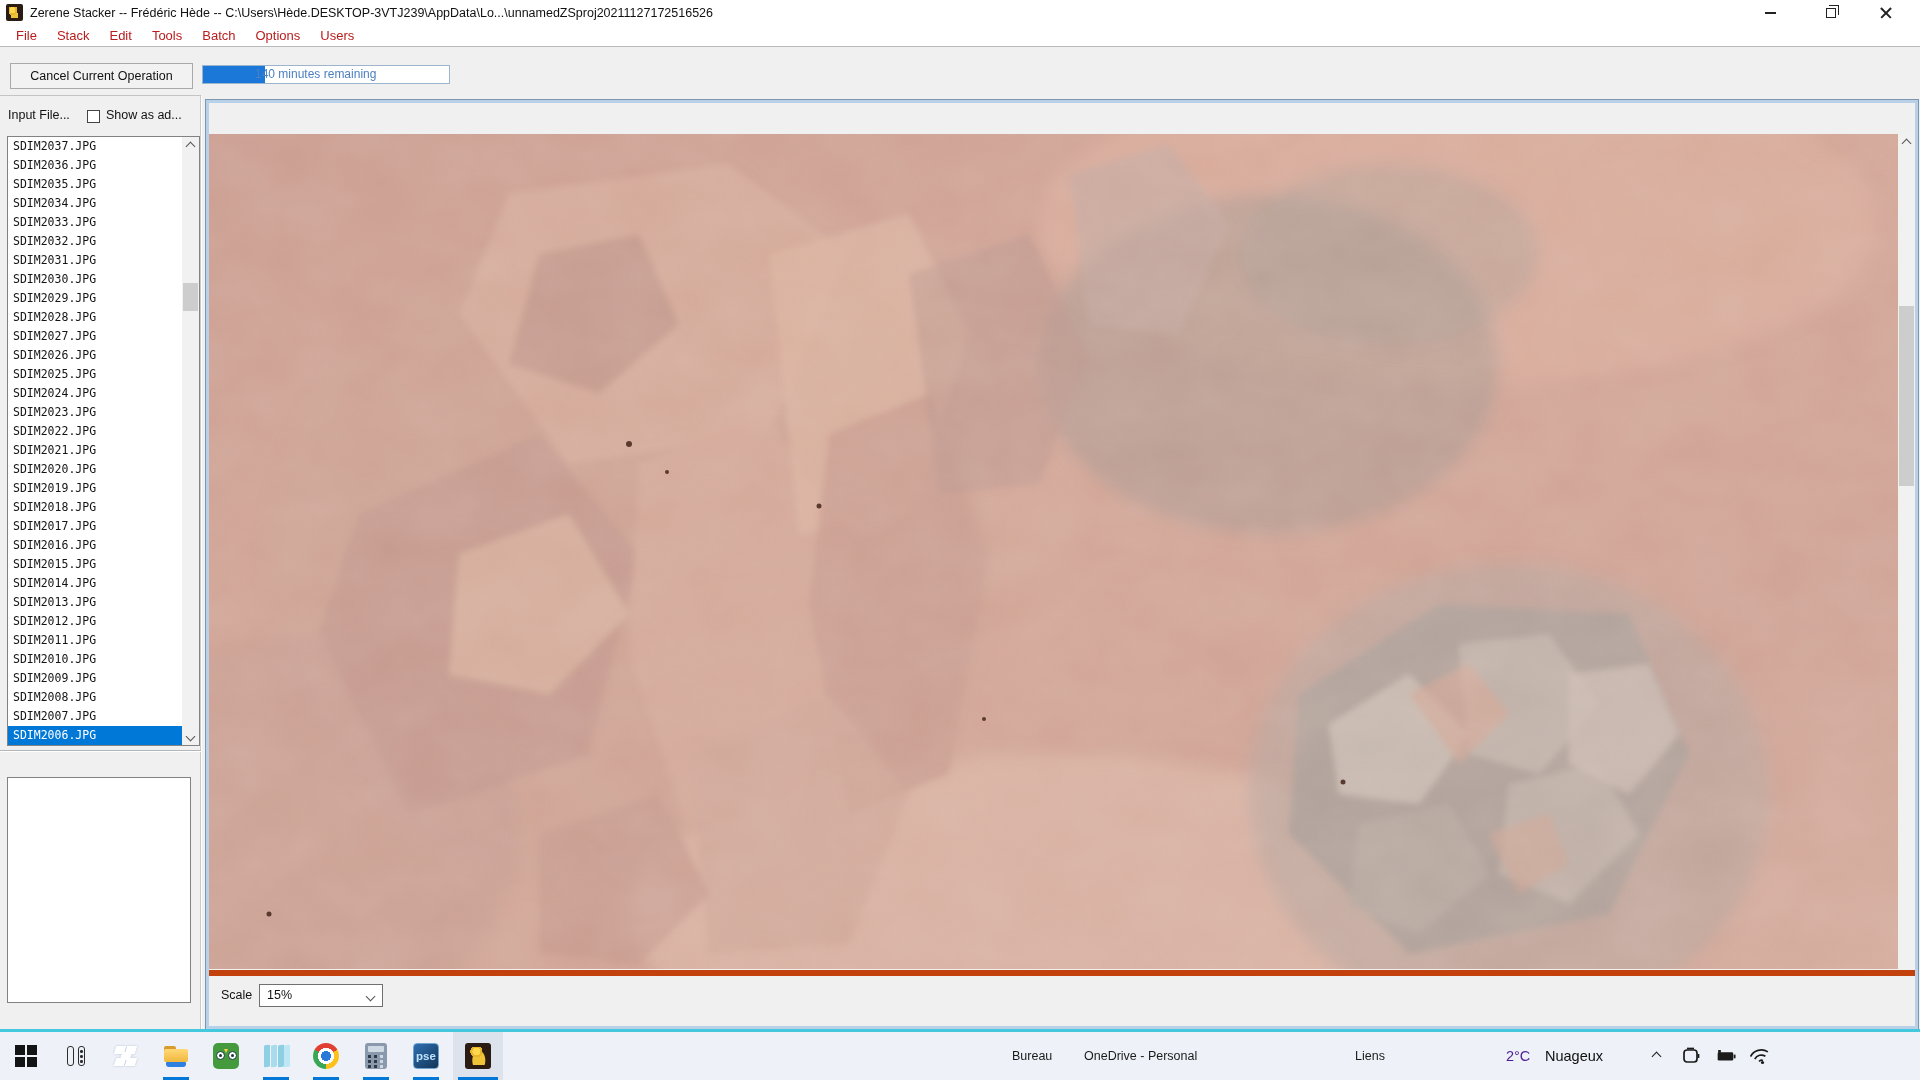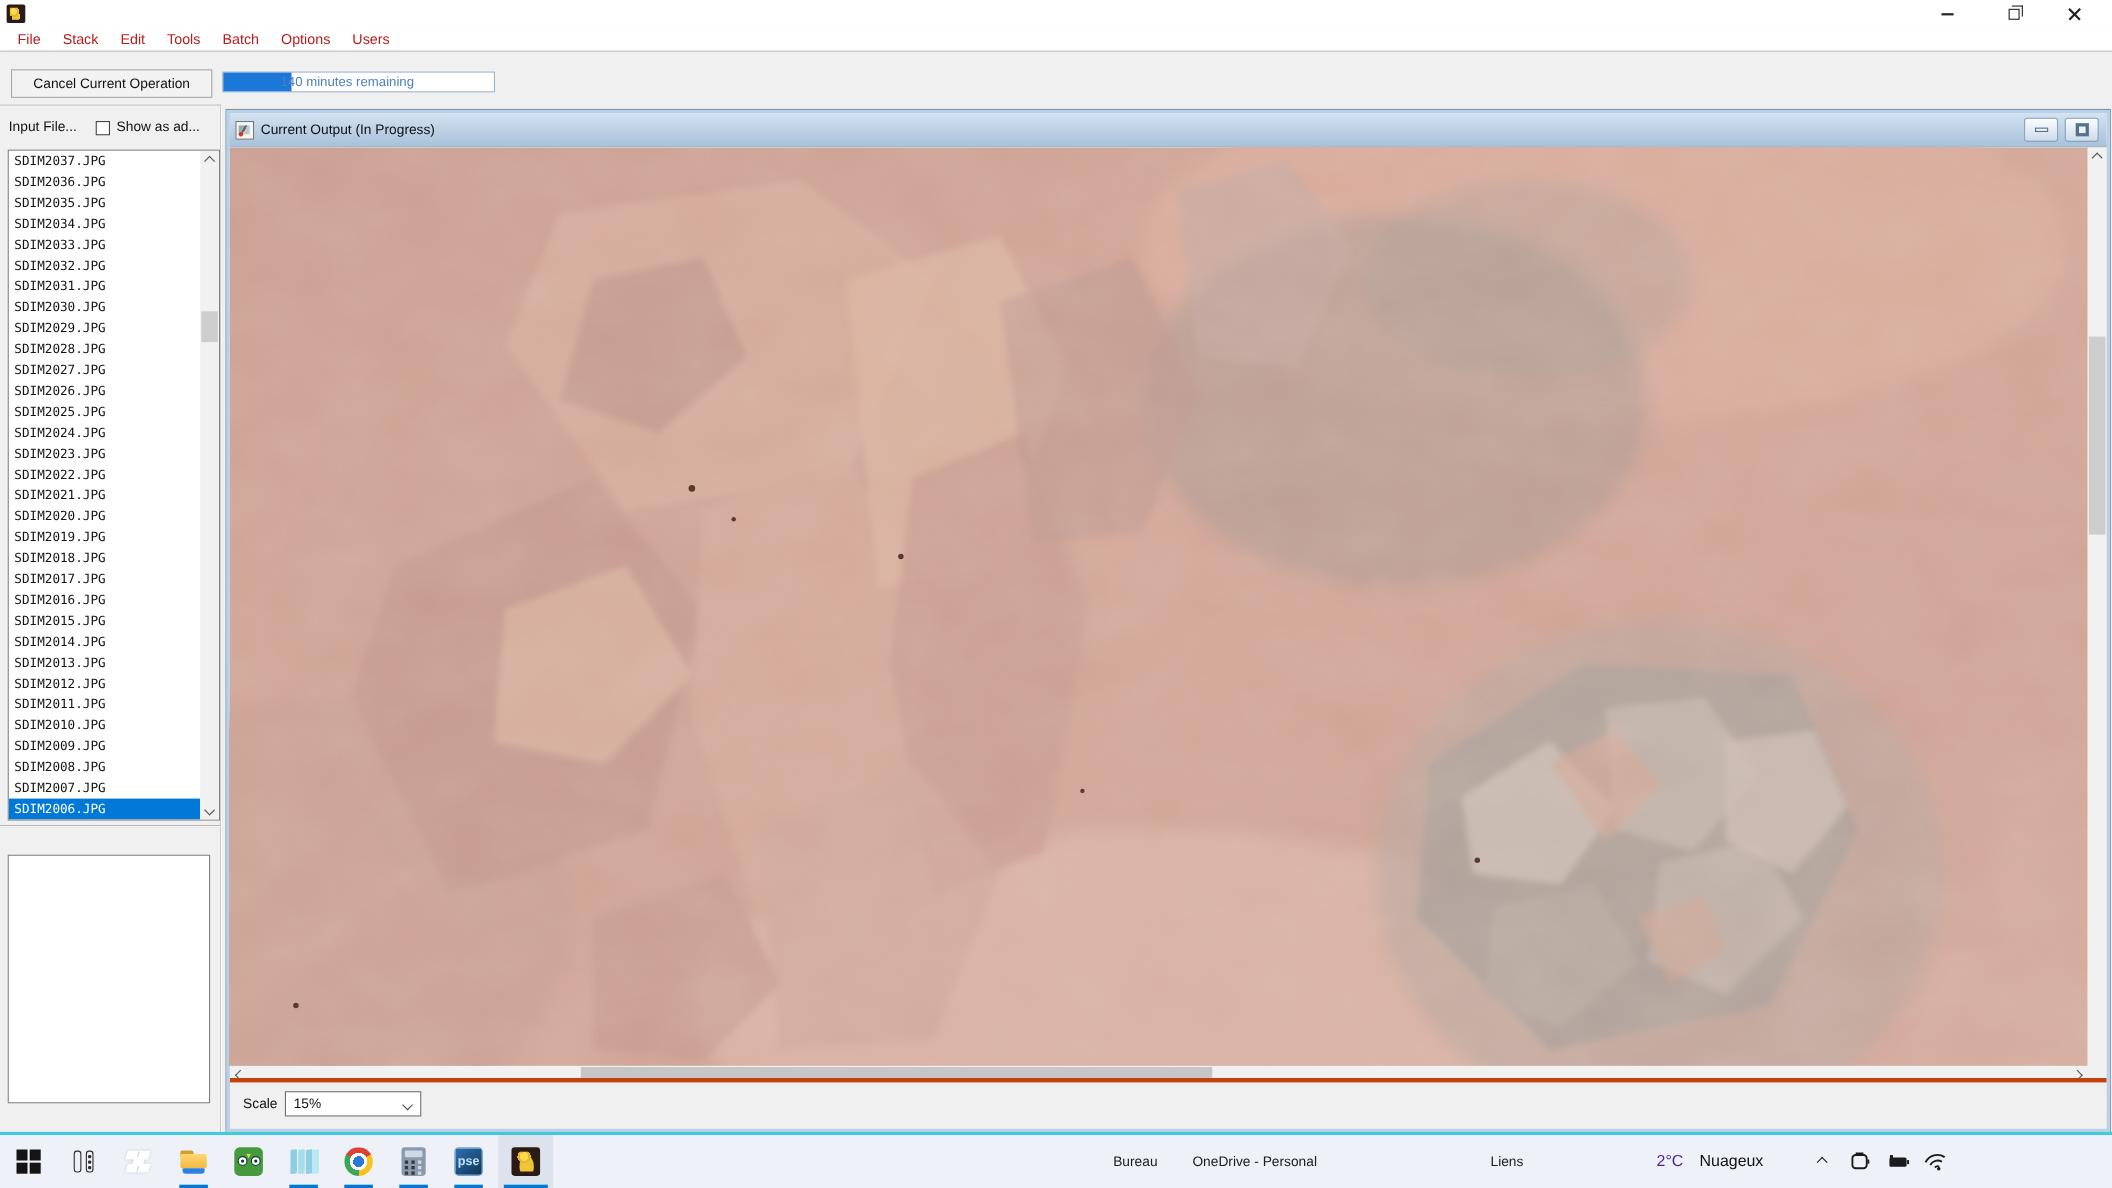--- a/index.html
+++ b/index.html
@@ -73,21 +73,21 @@
 
   #image-area { position:absolute; left:0; top:31px; width:1689px; height:835px; overflow:hidden; }
   #image-area svg { display:block; }
 
   #frame-vscroll { position:absolute; right:0; top:31px; width:17px; height:858px; background:#f1f1f1; }
   #frame-vscroll .thumb { position:absolute; left:1px; top:172px; width:15px; height:180px; background:#cdcdcd; }
   #frame-hscroll { position:absolute; left:0; bottom:40px; height:17px; width:1689px; background:#f1f1f1; }
   #frame-hscroll .sb-arrow { height:17px; width:17px; top:0; }
   #frame-hscroll .thumb { position:absolute; top:1px; left:319px; width:574px; height:15px; background:#c6c6c6; }
 
-  #frame-bottom { position:absolute; left:0; right:0; bottom:0; height:46px; background:#f0f0f0; border-top:4px solid #c2410c; }
+  #frame-bottom { position:absolute; left:0; right:0; bottom:0; height:56px; background:#f0f0f0; border-top:6px solid #c2410c; }
   #scale-label { position:absolute; left:12px; top:12px; font-size:12.5px; color:#111; }
   #scale-combo { position:absolute; left:50px; top:8px; width:124px; height:23px; background:#fff; border:1px solid #707070; }
   #scale-value { position:absolute; left:7px; top:0; line-height:21px; font-size:12.5px; color:#111; }
   #scale-combo .chev { position:absolute; right:8px; top:8px; border-color:#555; }
 
   
   #win-edge { position:absolute; left:0; top:1029px; width:1920px; height:3px; background:#43c8dd; }
 
   
   #taskbar { position:absolute; left:0; top:1032px; width:1920px; height:48px; background:#eef2f8; }
@@ -141,20 +141,21 @@
 
   #tray-temp { position:absolute; left:1506px; top:0; height:60px; line-height:48px; font-size:14.5px; color:#4c1d95;text-align:center; }
   #tray-desc { position:absolute; left:1545px; top:0; height:48px; line-height:48px; font-size:14.5px; color:#0f0f0f; }
   .tray-ico { position:absolute; top:1045px; width:22px; height:22px; display:flex; align-items:center; justify-content:center; }
 </style>
 </head>
 <body>
 
 <div id="titlebar">
   <div id="app-icon"></div>
+  <div id="window-title">Zerene Stacker -- Frédéric Hède -- C:\Users\Hède.DESKTOP-3VTJ239\AppData\Lo...\unnamedZSproj20211127172516526</div>
   <div class="wbtn" style="left:1748px">
       <div class="dash"></div>
     </div>
   <div class="wbtn" style="left:1808px">
       <div class="sq"></div>
     </div>
   <div class="wbtn" style="left:1863px">
       <div class="x"></div>
     </div>
 </div>
@@ -217,30 +218,20 @@
         <div class="chev down"></div>
       </div>
   </div>
 </div>
 
 <div id="output-sep"></div>
 <div id="output-label">Output Images</div>
 <div id="output-box"></div>
 
 <div id="frame">
-  <div id="frame-header">
-    <div id="panel-icon"></div>
-    <div id="frame-title">Current Output (In Progress)</div>
-    <div class="fbtn" id="frame-min">
-        <div class="dash"></div>
-      </div>
-    <div class="fbtn" id="frame-max">
-        <div class="sq"></div>
-      </div>
-  </div>
 
   <div id="image-area">
     <svg width="1689" height="835" viewBox="0 0 1689 835" xmlns="http://www.w3.org/2000/svg">
       <defs>
         <linearGradient id="bg" x1="0" y1="0" x2="1" y2="1">
           <stop offset="0" stop-color="#c99a8d"></stop>
           <stop offset="0.45" stop-color="#d2a494"></stop>
           <stop offset="0.75" stop-color="#cea092"></stop>
           <stop offset="1" stop-color="#d4aa9b"></stop>
         </linearGradient>

